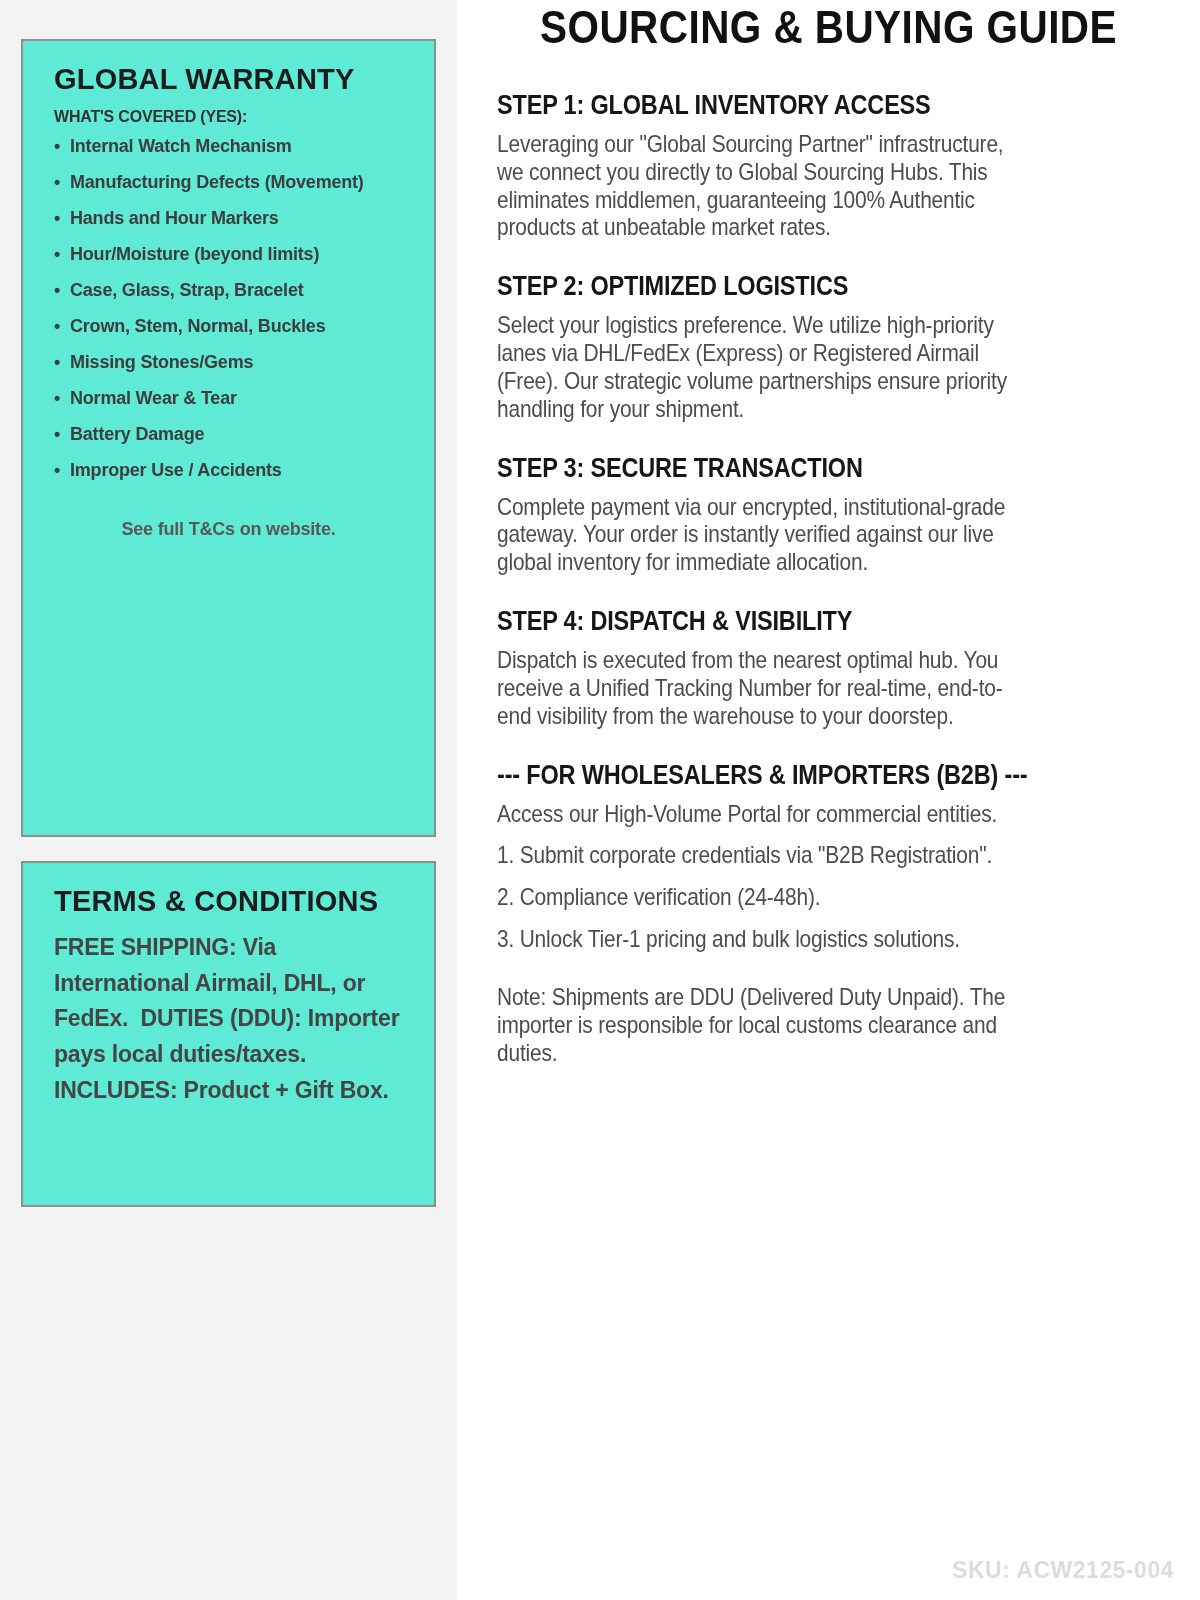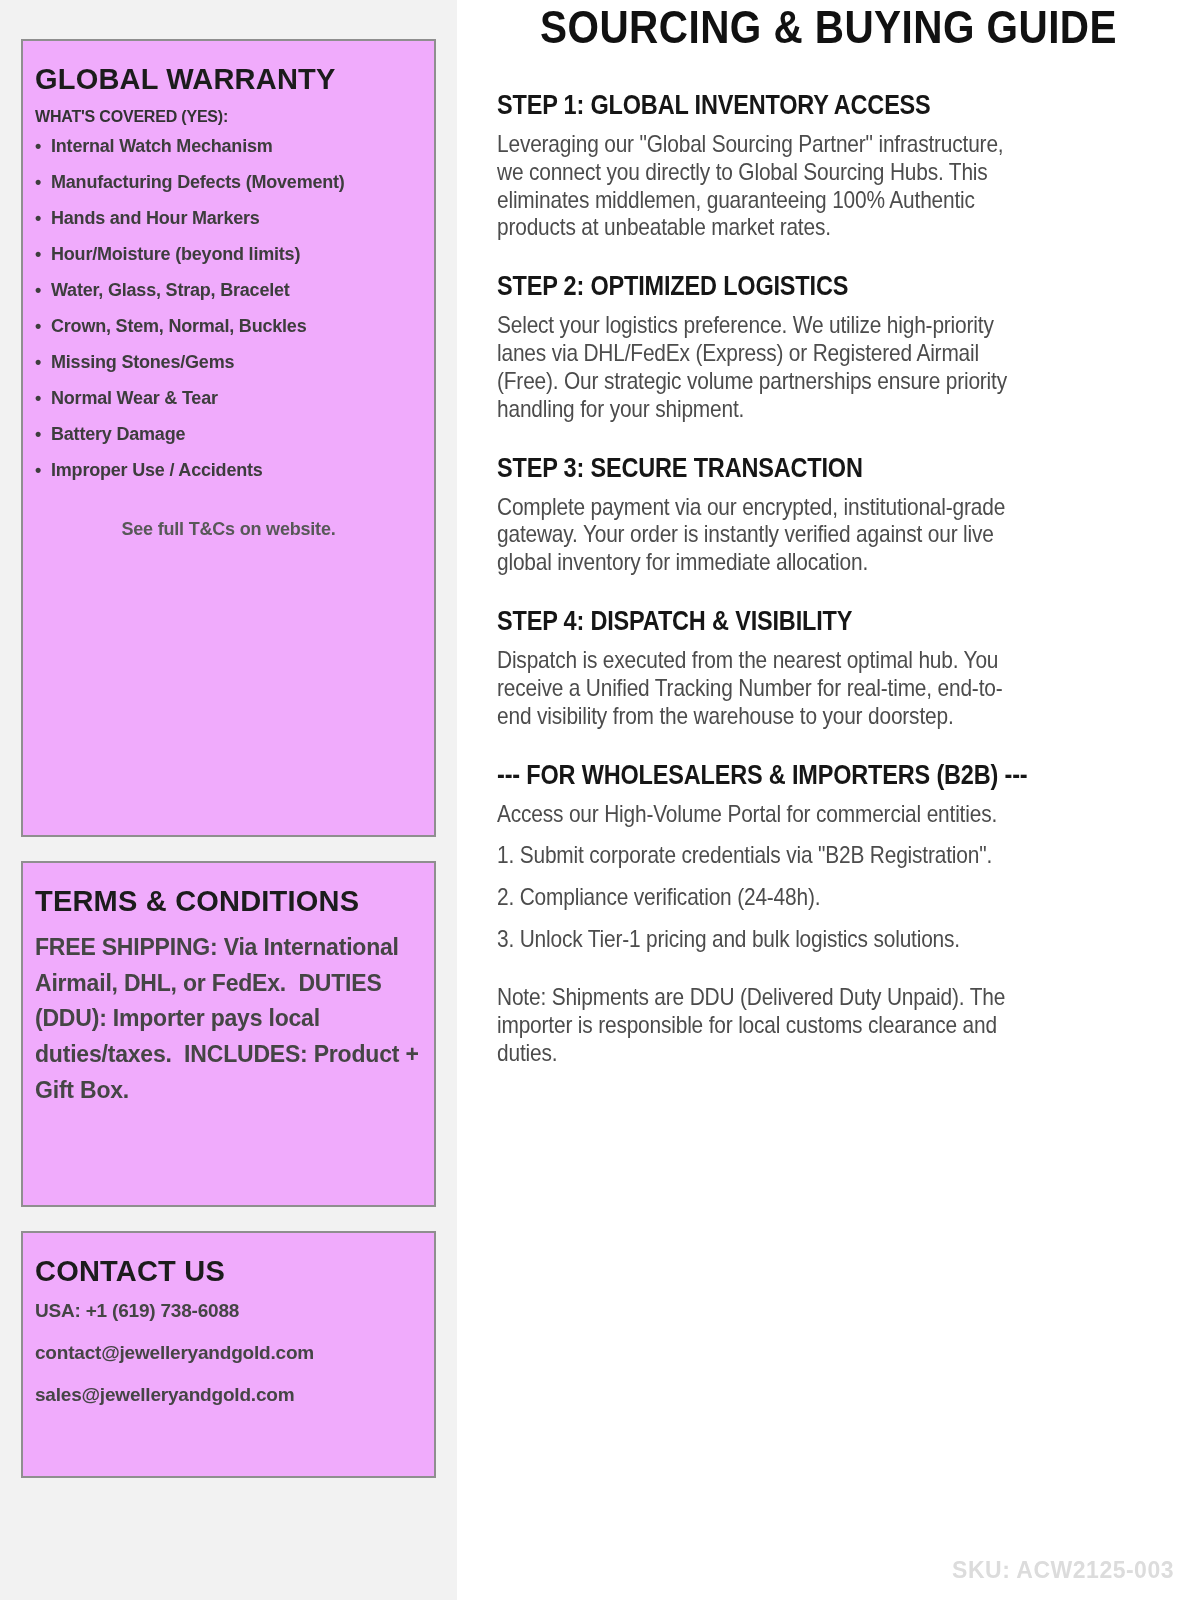--- a/index.html
+++ b/index.html
@@ -20,22 +20,22 @@
   
   .sidebar {
     width: 457px;
     min-width: 457px;
     height: 1600px;
     background: #f2f2f2;
     padding: 39px 21px 0 21px;
   }
   .box {
     border: 2px solid #8f8f8f;
-    background: #f0abfc;
-    padding: 22px 12px;
+    background: #5eead4;
+    padding: 22px 31px;
     margin-bottom: 24px;
   }
   .box-warranty { min-height: 798px; }
   .box-terms    { min-height: 346px; }
   .box-contact  { min-height: 247px; }
 
   .box h2 {
     font-size: 29px;
     font-weight: 800;
     color: #1c1c1c;
@@ -164,41 +164,35 @@
     <section class="box box-warranty">
       <h2>GLOBAL WARRANTY</h2>
       <div class="sub-head">WHAT'S COVERED (YES):</div>
       <ul class="bullets">
         <li>Internal Watch Mechanism</li>
         <li>Manufacturing Defects (Movement)</li>
         <li>Hands and Hour Markers</li>
       </ul>
       <ul class="bullets">
         <li>Hour/Moisture (beyond limits)</li>
-        <li>Water, Glass, Strap, Bracelet</li>
+        <li>Case, Glass, Strap, Bracelet</li>
         <li>Crown, Stem, Normal, Buckles</li>
         <li>Missing Stones/Gems</li>
         <li>Normal Wear &amp; Tear</li>
         <li>Battery Damage</li>
         <li>Improper Use / Accidents</li>
       </ul>
       <p class="footnote">See full T&amp;Cs on website.</p>
     </section>
 
     <section class="box box-terms">
       <h2>TERMS &amp; CONDITIONS</h2>
       <p class="box-body">FREE SHIPPING: Via International Airmail, DHL, or FedEx.  DUTIES (DDU): Importer pays local duties/taxes.  INCLUDES: Product + Gift Box.</p>
     </section>
 
-    <section class="box box-contact">
-      <h2>CONTACT US</h2>
-      <p class="contact-line">USA: +1 (619) 738-6088</p>
-      <p class="contact-line">contact@jewelleryandgold.com</p>
-      <p class="contact-line">sales@jewelleryandgold.com</p>
-    </section>
 
   </aside>
 
   <main class="main">
     <h1 class="main-title">SOURCING &amp; BUYING GUIDE</h1>
 
     <div class="main-content">
 
       <section class="step">
         <div class="step-heading">STEP 1: GLOBAL INVENTORY ACCESS</div>
@@ -224,16 +218,16 @@
         <div class="step-heading">--- FOR WHOLESALERS &amp; IMPORTERS (B2B) ---</div>
         <p class="step-body">Access our High-Volume Portal for commercial entities.</p>
         <p class="b2b-item">1. Submit corporate credentials via "B2B Registration".</p>
         <p class="b2b-item">2. Compliance verification (24-48h).</p>
         <p class="b2b-item">3. Unlock Tier-1 pricing and bulk logistics solutions.</p>
         <p class="b2b-note">Note: Shipments are DDU (Delivered Duty Unpaid). The importer is responsible for local customs clearance and duties.</p>
       </section>
 
     </div>
 
-    <div class="sku">SKU: ACW2125-003</div>
+    <div class="sku">SKU: ACW2125-004</div>
   </main>
 
 </div>
 
 </body></html>

